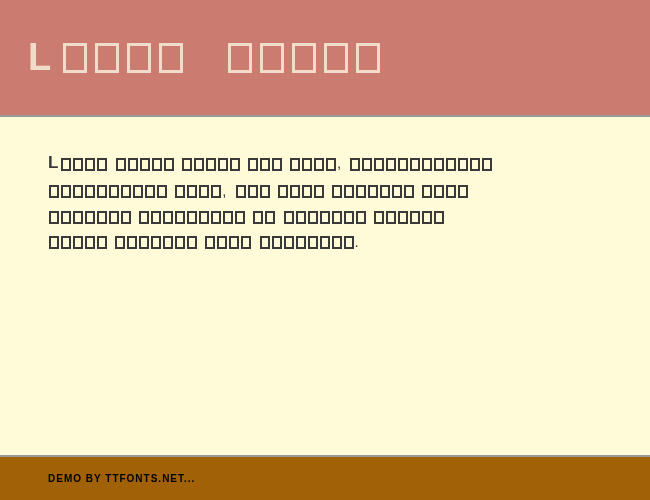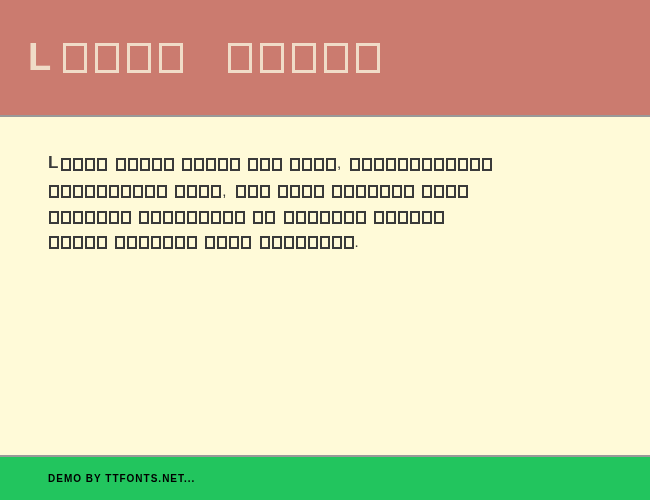--- a/index.html
+++ b/index.html
@@ -63,21 +63,21 @@
       height: 13px;
       border: 2px solid #3a3a3a;
       margin: 0 1px;
       vertical-align: middle;
     }
     .body-text .letter-l {
       font-weight: bold;
       font-size: 17px;
     }
     .footer {
-      background: #22c55e;
+      background: #a16207;
       height: 43px;
       display: flex;
       align-items: center;
       padding-left: 48px;
     }
     .footer-text {
       color: #000000;
       font-family: Arial, sans-serif;
       font-size: 10px;
       font-weight: bold;

